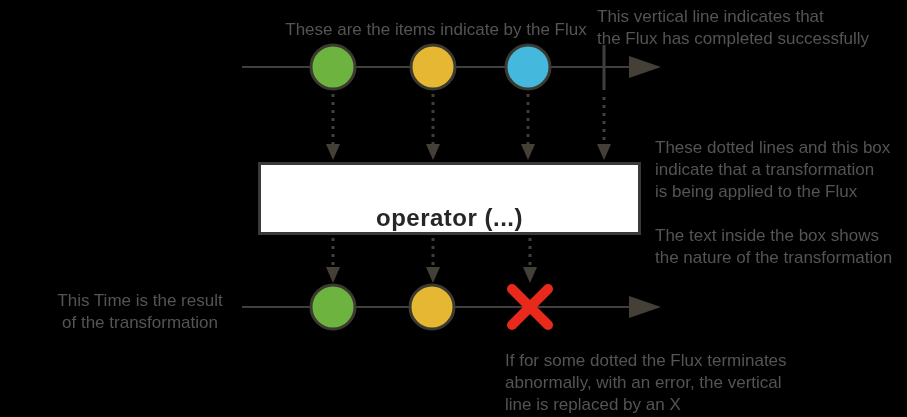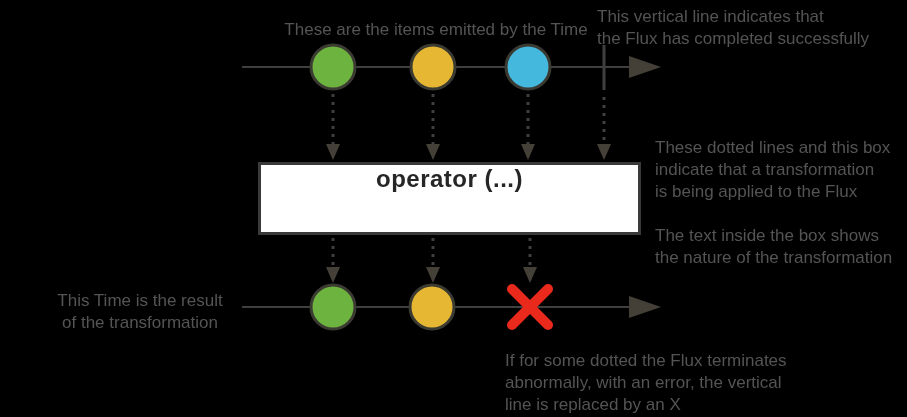--- a/index.html
+++ b/index.html
@@ -32,21 +32,21 @@
   .operator-box {
     position: absolute;
     left: 258px;
     top: 162px;
     width: 383px;
     height: 73px;
     box-sizing: border-box;
     background: var(--box_bg, #fff);
     border: 3px solid var(--box_border, #3a3a3a);
     display: flex;
-    align-items: flex-start;
+    align-items: flex-end;
     justify-content: center;
   }
   .operator-box .label {
     color: var(--box_text, #262626);
     font-size: 24px;
     font-weight: bold;
     letter-spacing: 0.5px;
   }
   .solid-line { stroke: var(--line, #3f3f3f); stroke-width: 2; }
   .thick-line { stroke: var(--line, #3f3f3f); stroke-width: 3; }
@@ -115,21 +115,21 @@
         <line class="error-x" x1="548" y1="289" x2="512" y2="325"></line>
       </g>
     </g>
   </svg>
 
   <div class="operator-box">
     <span class="label">operator (...)</span>
   </div>
 
 
-  <div class="annotation center" style="left:271px; top:19px; width:330px;">These are the items emitted by the Time</div>
+  <div class="annotation center" style="left:271px; top:19px; width:330px;">These are the items indicate by the Flux</div>
 
   <div class="annotation left" style="left:597px; top:6px; width:300px;">This vertical line indicates that
 the Flux has completed successfully</div>
 
   <div class="annotation left" style="left:655px; top:137px; width:260px;">These dotted lines and this box
 indicate that a transformation
 is being applied to the Flux</div>
 
   <div class="annotation left" style="left:655px; top:225px; width:260px;">The text inside the box shows
 the nature of the transformation</div>

